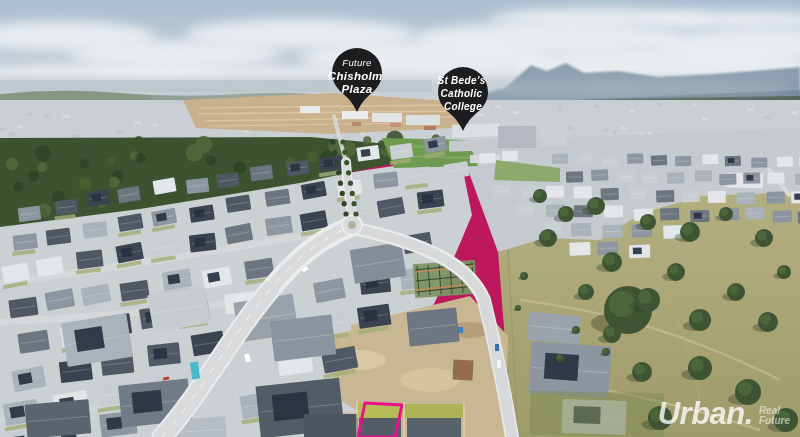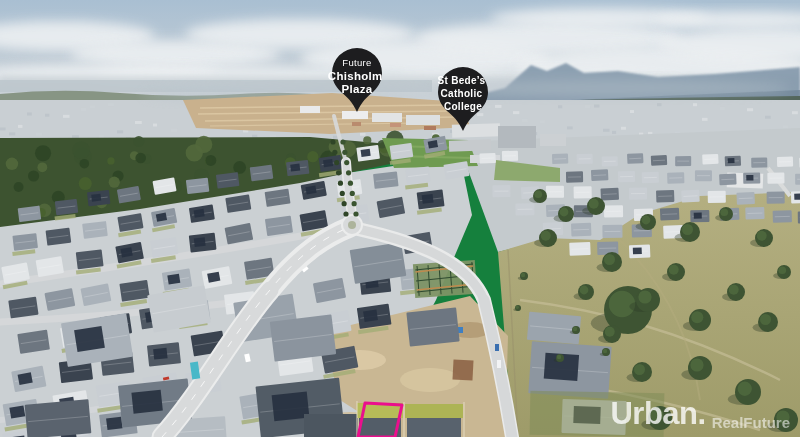--- a/index.html
+++ b/index.html
@@ -1,23 +1,23 @@
 <!DOCTYPE html>
 <html><head>
 <meta charset="utf-8">
 <style>
   html,body{margin:0;padding:0;background:#111;}
-  .stage{position:relative;width:800px;height:437px;overflow:hidden;background:#15803d;
-         font-family:"Liberation Sans",sans-serif;}
+  .stage{position:relative;width:800px;height:437px;overflow:hidden;background:#be185d;
+         font-family:"Liberation Sans",sans-serif;font-style:italic;}
   .stage svg{position:absolute;inset:0;display:block;}
-  .watermark{position:absolute;right:10px;bottom:10px;display:flex;align-items:flex-end;gap:6px;
+  .watermark{position:absolute;right:10px;bottom:10px;display:flex;align-items:center;gap:6px;
              pointer-events:none;}
   .watermark .brand{font-size:31px;font-weight:bold;letter-spacing:-0.5px;line-height:26px;
                     color:rgba(255,255,255,0.78);}
-  .watermark .tagline{display:flex;margin-top:3px;font-size:15px;
+  .watermark .tagline{display:flex;flex-direction:column;margin-top:3px;font-size:10px;
                       line-height:9.5px;font-weight:bold;color:rgba(255,255,255,0.55);}
   .pin-text{fill:#ffffff;text-anchor:middle;letter-spacing:0.3px;}
 </style>
 </head>
 <body>
 
 <div class="stage">
 <svg viewBox="0 0 800 437" width="800" height="437">
   <defs>
     <linearGradient id="skyG" x1="0" y1="0" x2="0" y2="1">

